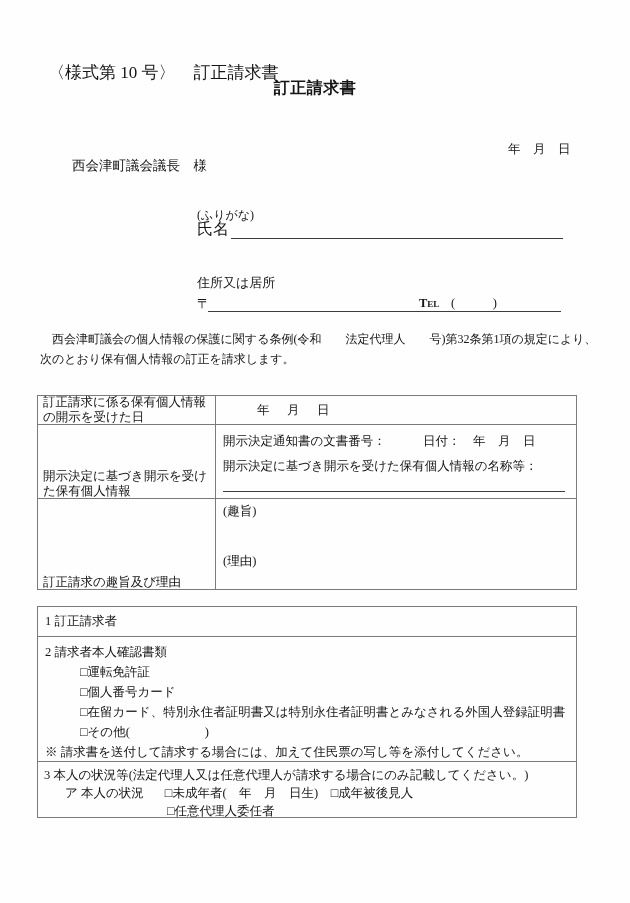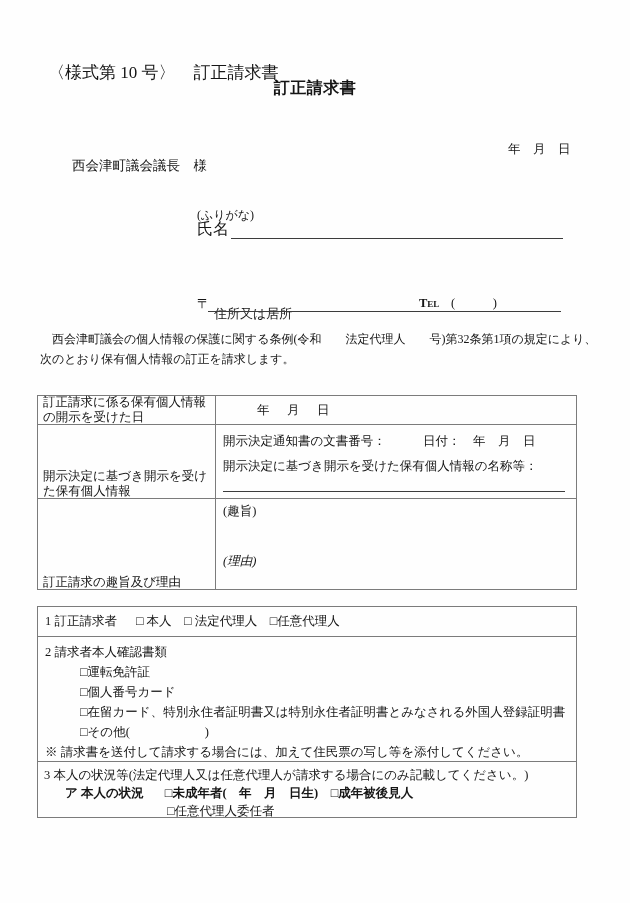--- a/index.html
+++ b/index.html
@@ -18,21 +18,21 @@
     font-family:"Liberation Sans","DejaVu Sans",sans-serif;
   }
 
   .date-top { left:508px; top:141px; font-size:12.5px; }
   .addressee { left:72px; top:157px; font-size:13.5px; }
 
   .furigana { left:197px; top:207px; font-size:12px; }
   .name-row { left:197px; top:222px; width:366px; height:18px; display:flex; align-items:flex-end; font-size:16px; }
   .fill-line { flex:1; border-bottom:1px solid #3c3c3c; margin-left:2px; margin-bottom:1px; }
 
-  .addr-label { left:214px; top:274px; font-size:13px;margin-top:31px; }
+  .addr-label { left:197px; top:274px; font-size:13px; }
   .postal-row { left:197px; top:294px; width:366px; height:18px; font-size:13px; }
   .postal-mark { position:absolute; left:0; top:1px; }
   .p-line { position:absolute; left:11px; right:2px; bottom:0; border-bottom:1px solid #3c3c3c; }
   .tel { position:absolute; left:222px; top:2px; font-size:12.5px; font-variant:small-caps;font-weight:bold; }
   .tel-parens { position:absolute; left:254px; top:1px; font-size:12.5px; }
 
   .body-par { left:40px; top:330px; font-size:12px; line-height:19.5px; }
 
   .table {
     position:absolute; left:37px; width:540px; box-sizing:border-box;
@@ -49,32 +49,32 @@
   }
   .c2 { flex:1; box-sizing:border-box; position:relative; }
   .c2r1 { display:flex; align-items:center; padding-left:41px; }
   .datespaced { letter-spacing:2.5px; }
   .c2r2 { padding:8px 6px 0 7px; }
   .r2l1 { position:relative; height:16px; white-space:nowrap; }
   .r2date { position:absolute; left:200px; top:0; }
   .r2l2 { margin-top:9px; white-space:nowrap; }
   .r2line { margin-top:16px; margin-right:5px; border-bottom:1px solid #3c3c3c; }
   .c2r3 { padding:4px 6px 0 7px; }
-  .riyu { margin-top:33px;font-style:italic; }
+  .riyu { margin-top:33px; }
 
   .t2 { top:606px; height:212px; }
   .rA { height:30px; box-sizing:border-box; border-bottom:1px solid #7b7b7b; display:flex; align-items:center; padding-left:7px; white-space:nowrap; }
   .rA .opts { margin-left:19px; }
   .rB { height:125px; box-sizing:border-box; border-bottom:1px solid #7b7b7b; padding-top:5px; line-height:20px; }
   .rB .h    { padding-left:7px; white-space:nowrap; }
   .rB .item { padding-left:42px; white-space:nowrap; }
   .rB .note { padding-left:7px; white-space:nowrap; }
   .rC { height:55px; box-sizing:border-box; padding-top:4px; line-height:18px; }
   .rC .h  { padding-left:6px; white-space:nowrap; }
-  .rC .l2 { padding-left:27px; white-space:nowrap;font-weight:bold; }
+  .rC .l2 { padding-left:27px; white-space:nowrap; }
   .rC .opts2 { margin-left:18px; }
   .rC .l3 { padding-left:129px; white-space:nowrap; }
 </style>
 </head>
 <body>
 
 <div class="page">
 
   <div class="abs form-no">
     <span>〈様式第 10 号〉</span><span class="fn-type">訂正請求書</span>
@@ -136,21 +136,20 @@
       <div class="c2 c2r3">
         <div>(趣旨)</div>
         <div class="riyu">(理由)</div>
       </div>
     </div>
   </div>
 
   <div class="table t2">
     <div class="rA">
       <span>1 訂正請求者</span>
-      <span class="opts">□ 本人　□ 法定代理人　□任意代理人</span>
     </div>
     <div class="rB">
       <div class="h">2 請求者本人確認書類</div>
       <div class="item">□運転免許証</div>
       <div class="item">□個人番号カード</div>
       <div class="item">□在留カード、特別永住者証明書又は特別永住者証明書とみなされる外国人登録証明書</div>
       <div class="item">□その他(　　　　　　)</div>
       <div class="note">※ 請求書を送付して請求する場合には、加えて住民票の写し等を添付してください。</div>
     </div>
     <div class="rC">

